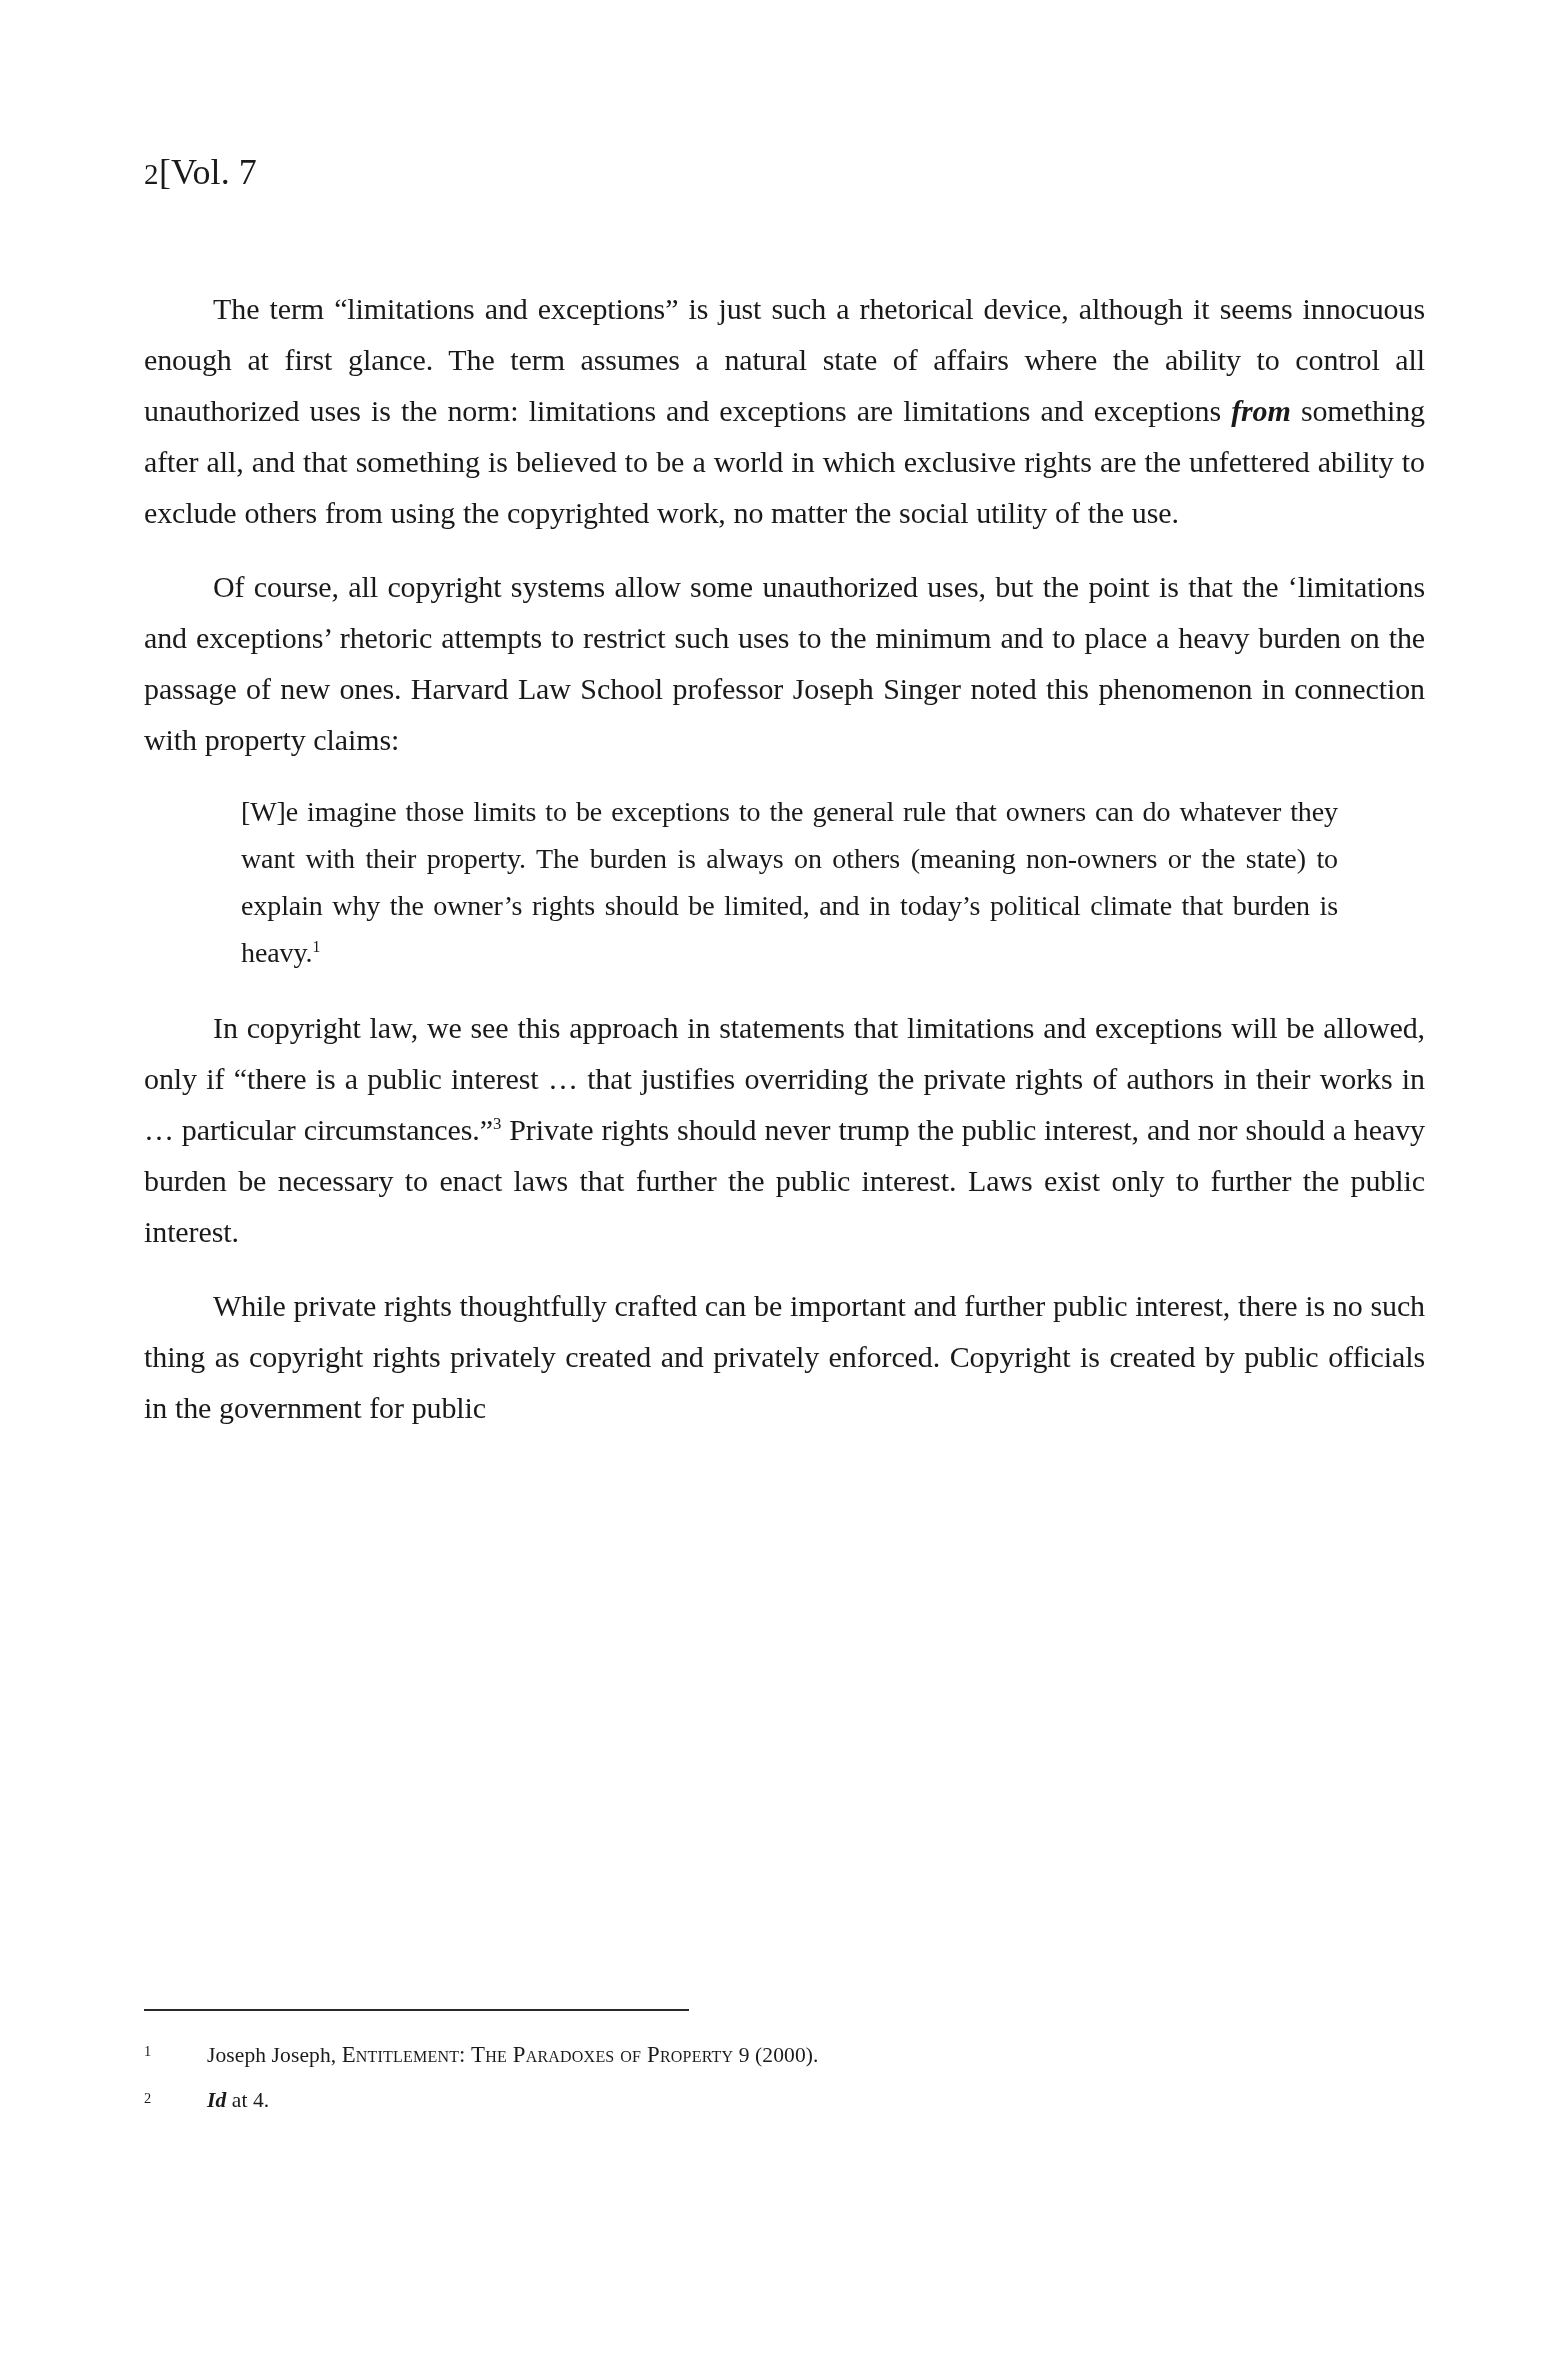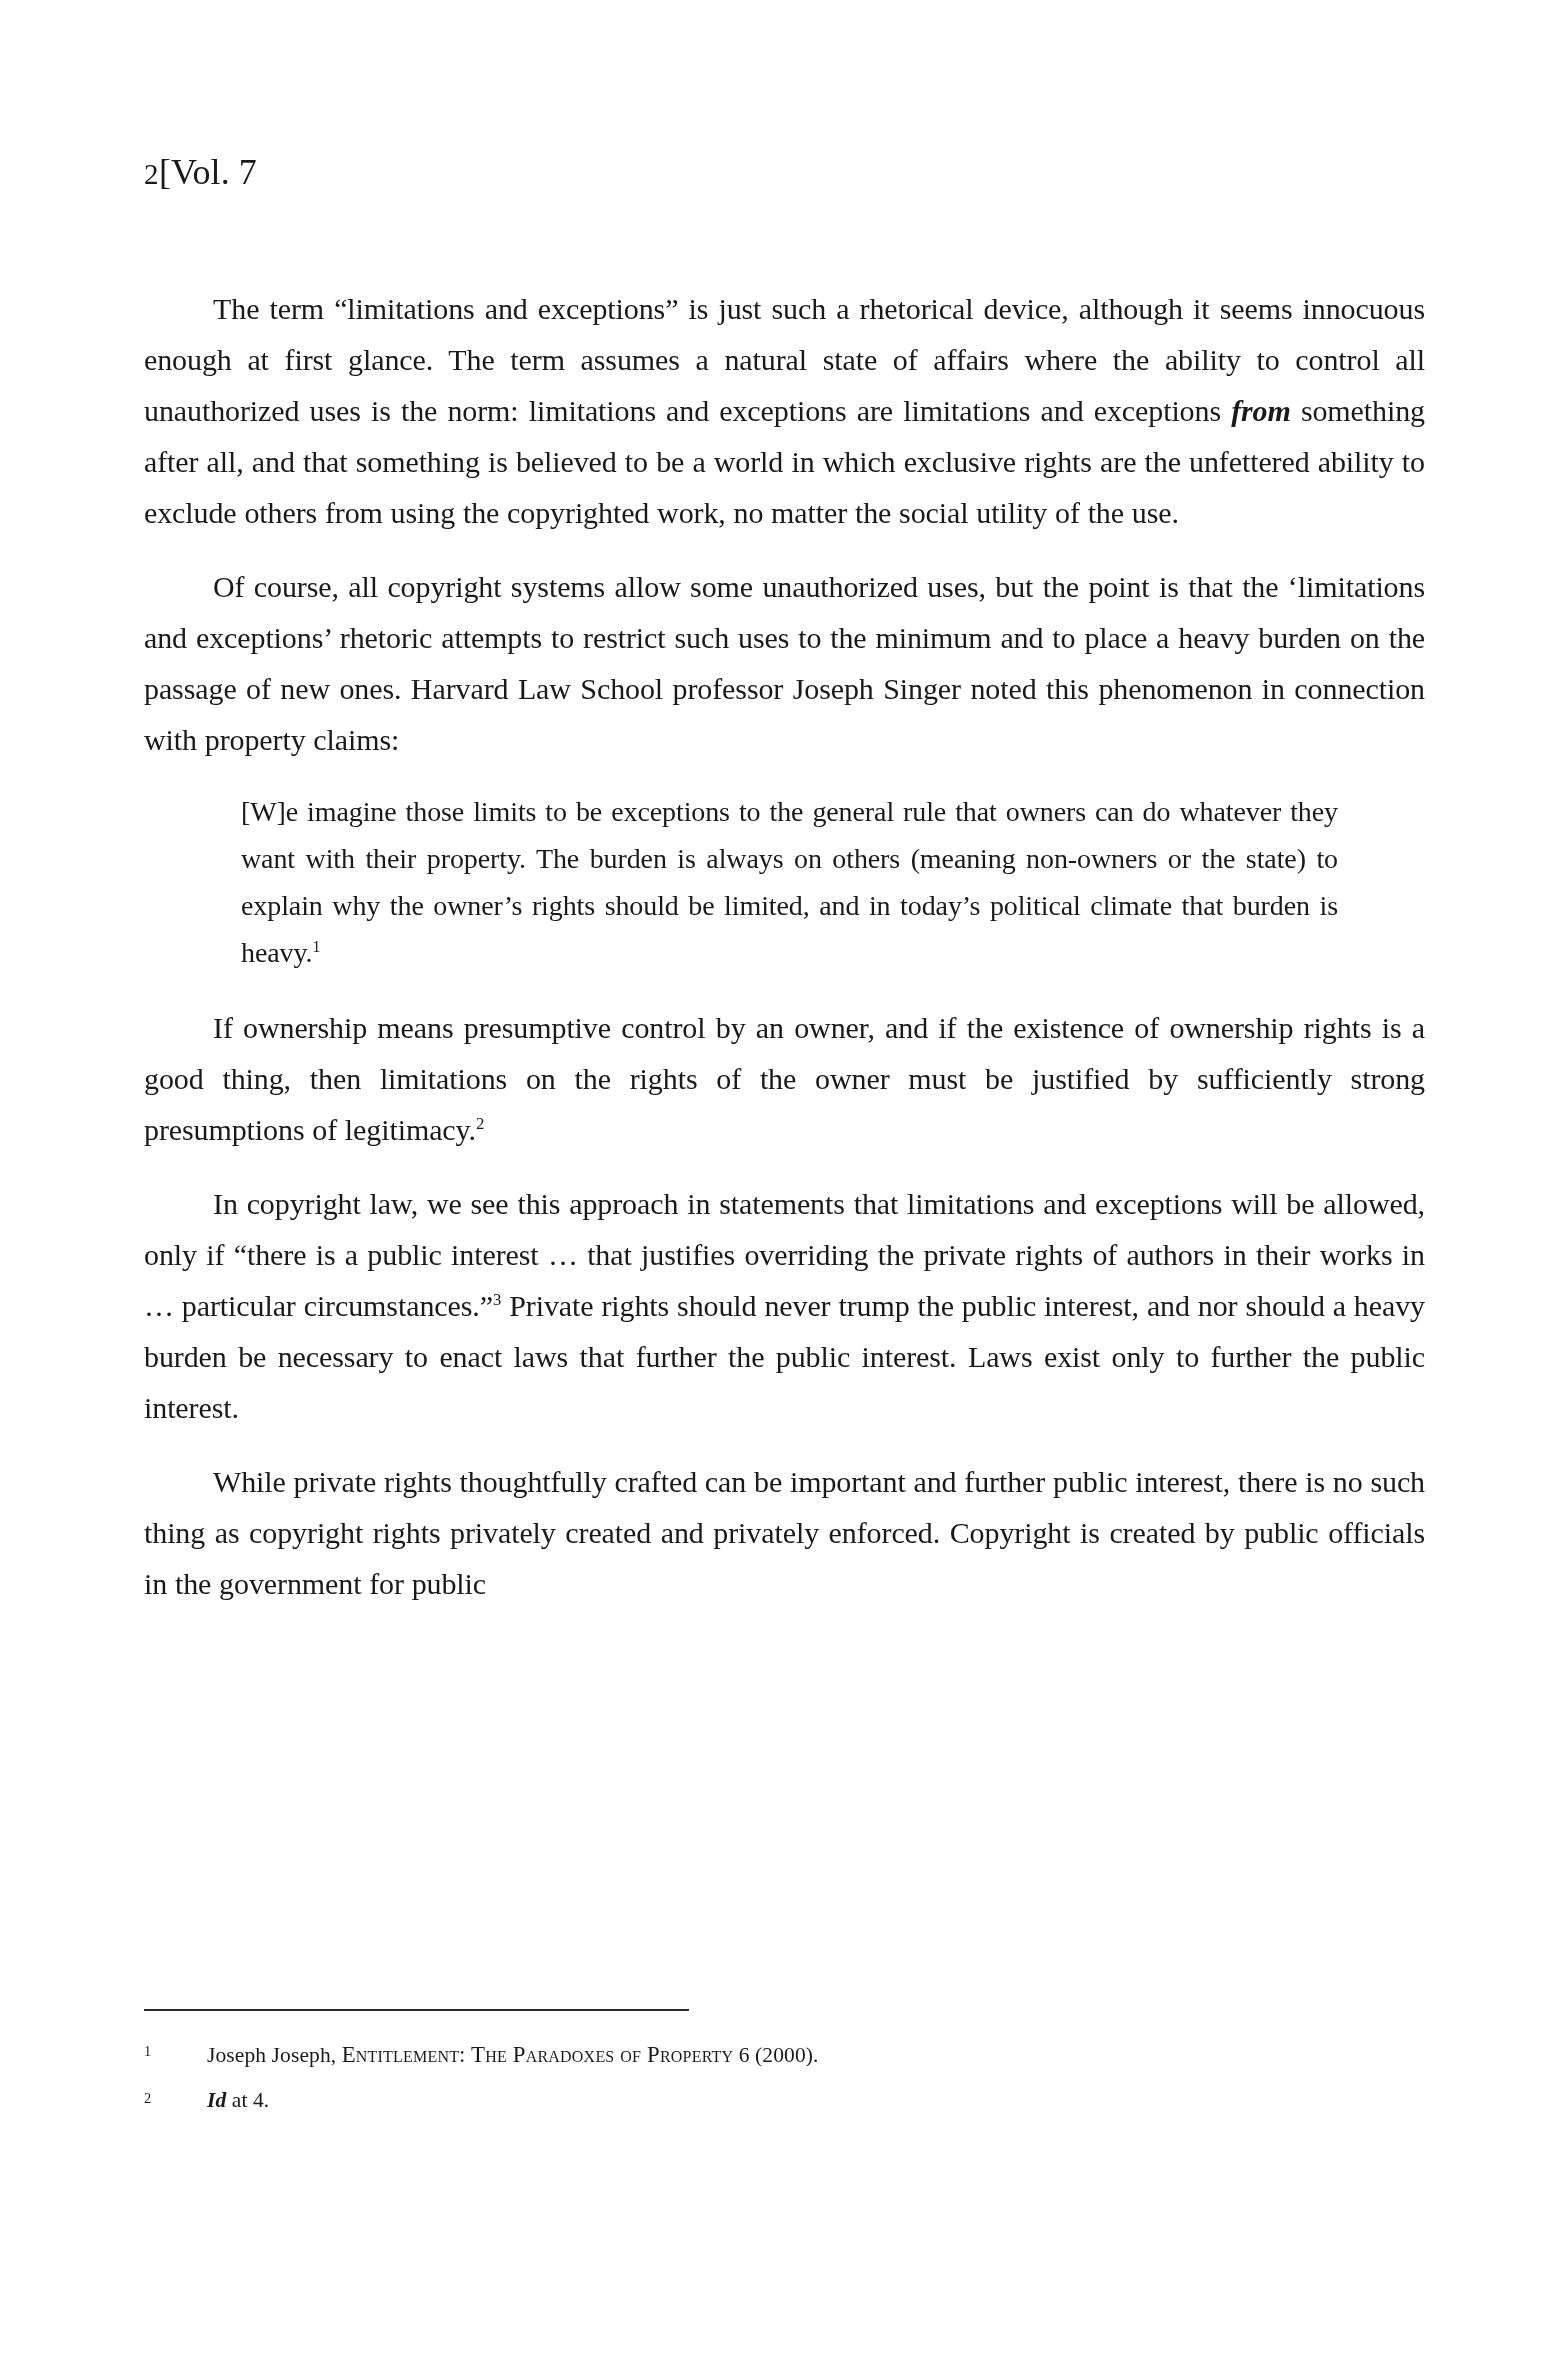--- a/index.html
+++ b/index.html
@@ -147,34 +147,33 @@
   <div class="textblock">
 
     <p class="body-para"><span>The term “limitations and exceptions” is just such a rhetorical device, although it seems innocuous enough at first glance. The term assumes a natural state of affairs where the ability to control all unauthorized uses is the norm: limitations and exceptions are limitations and exceptions </span><i>from</i><span> something after all, and that something is believed to be a world in which exclusive rights are the unfettered ability to exclude others from using the copyrighted work, no matter the social utility of the use.</span></p>
 
     <p class="body-para"><span>Of course, all copyright systems allow some unauthorized uses, but the point is that the ‘limitations and exceptions’ rhetoric attempts to restrict such uses to the minimum and to place a heavy burden on the passage of new ones. Harvard Law School professor Joseph Singer noted this phenomenon in connection with property claims:</span></p>
 
     <blockquote class="block-quote">
       <p><span>[W]e imagine those limits to be exceptions to the general rule that owners can do whatever they want with their property. The burden is always on others (meaning non-owners or the state) to explain why the owner’s rights should be limited, and in today’s political climate that burden is heavy.</span><sup class="fn-ref">1</sup></p>
     </blockquote>
 
-    <p class="body-para"><span>If ownership means presumptive control by an owner, and if the existence of ownership rights is a good thing, then limitations on the rights of the owner must be justified by sufficiently strong presumptions of legitimacy.</span><sup class="fn-ref">2</sup></p>
 
     <p class="body-para"><span>In copyright law, we see this approach in statements that limitations and exceptions will be allowed, only if “there is a public interest … that justifies overriding the private rights of authors in their works in … particular circumstances.”</span><sup class="fn-ref">3</sup><span> Private rights should never trump the public interest, and nor should a heavy burden be necessary to enact laws that further the public interest. Laws exist only to further the public interest.</span></p>
 
     <p class="body-para"><span>While private rights thoughtfully crafted can be important and further public interest, there is no such thing as copyright rights privately created and privately enforced. Copyright is created by public officials in the government for public</span></p>
 
   </div>
 
   <div class="footnotes">
     <div class="fn-rule"></div>
 
     <div class="fn-item">
       <span class="fn-num">1</span>
-      <span class="fn-text"><span>Joseph Joseph, </span><span class="smallcaps">Entitlement: The Paradoxes of Property</span><span> 6 (2000).</span></span>
+      <span class="fn-text"><span>Joseph Joseph, </span><span class="smallcaps">Entitlement: The Paradoxes of Property</span><span> 9 (2000).</span></span>
     </div>
 
     <div class="fn-item">
       <span class="fn-num">2</span>
       <span class="fn-text"><i>Id</i><span> at 4.</span></span>
     </div>
   </div>
 
 </div>
 

